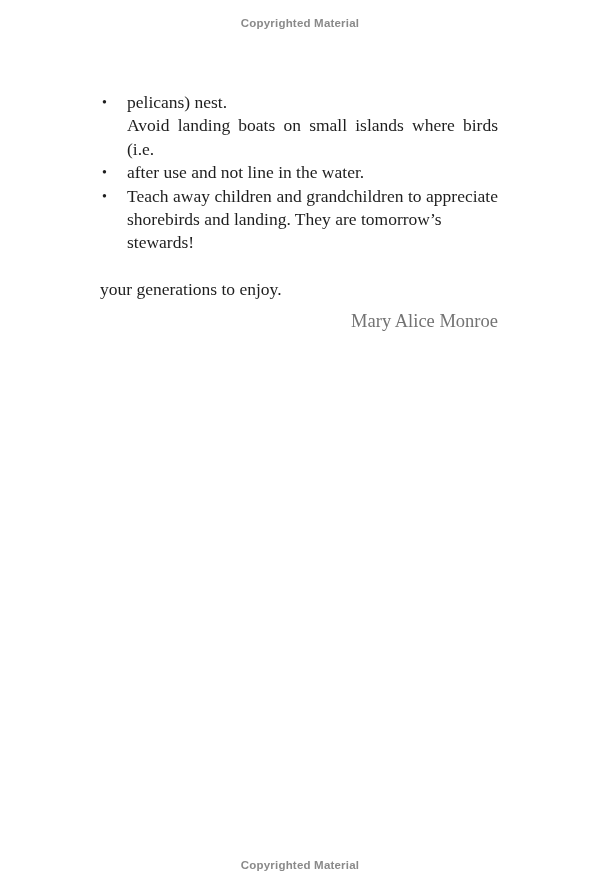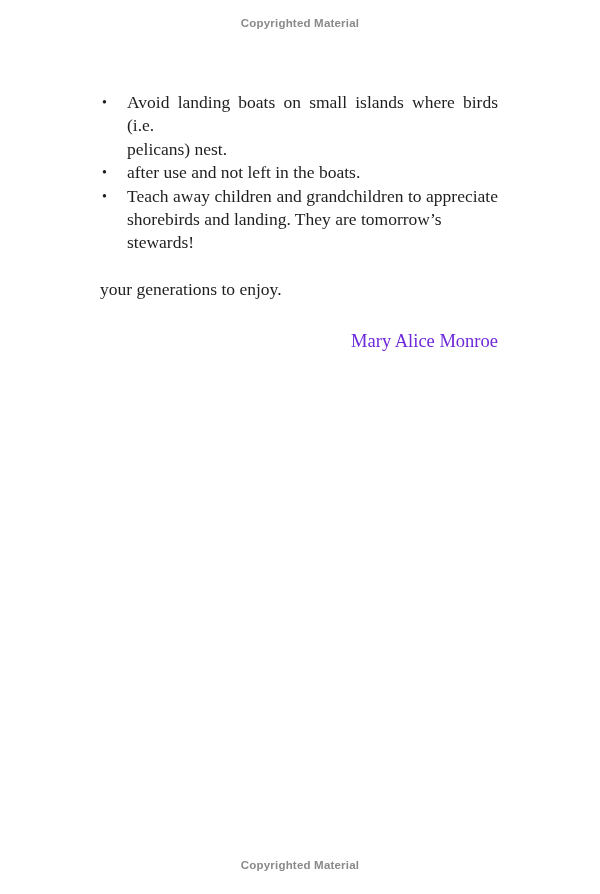--- a/index.html
+++ b/index.html
@@ -52,47 +52,47 @@
     text-align: justify;
     text-align-last: justify;
   }
   .paragraph {
     margin-top: 23px;
   }
   .paragraph .line.first {
     text-indent: 27px;
   }
   .signature {
-    margin-top: 29px;
+    margin-top: 9px;
     text-align: right;
     font-size: 18.5px;
-    color: #6d28d9;
+    color: #737373;
   }
 </style>
 </head>
 <body>
 
 <div class="page">
 
   <div class="copyright-banner copyright-top">Copyrighted Material</div>
 
   <div class="content">
 
     <div class="bullet-item">
       <span class="bullet-marker">•</span>
       <span class="bullet-text">
+        <span class="line">pelicans) nest.</span>
         <span class="line stretch">Avoid landing boats on small islands where birds (i.e.</span>
-        <span class="line">pelicans) nest.</span>
       </span>
     </div>
 
     <div class="bullet-item">
       <span class="bullet-marker">•</span>
       <span class="bullet-text">
-        <span class="line">after use and not left in the boats.</span>
+        <span class="line">after use and not line in the water.</span>
       </span>
     </div>
 
     <div class="bullet-item">
       <span class="bullet-marker">•</span>
       <span class="bullet-text">
         <span class="line stretch">Teach away children and grandchildren to appreciate</span>
         <span class="line">shorebirds and landing. They are tomorrow’s stewards!</span>
       </span>
     </div>

